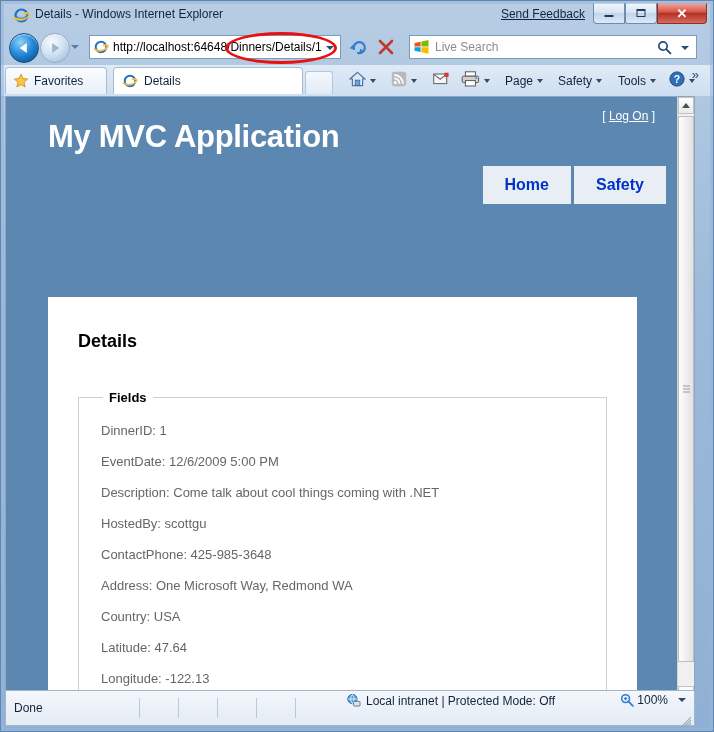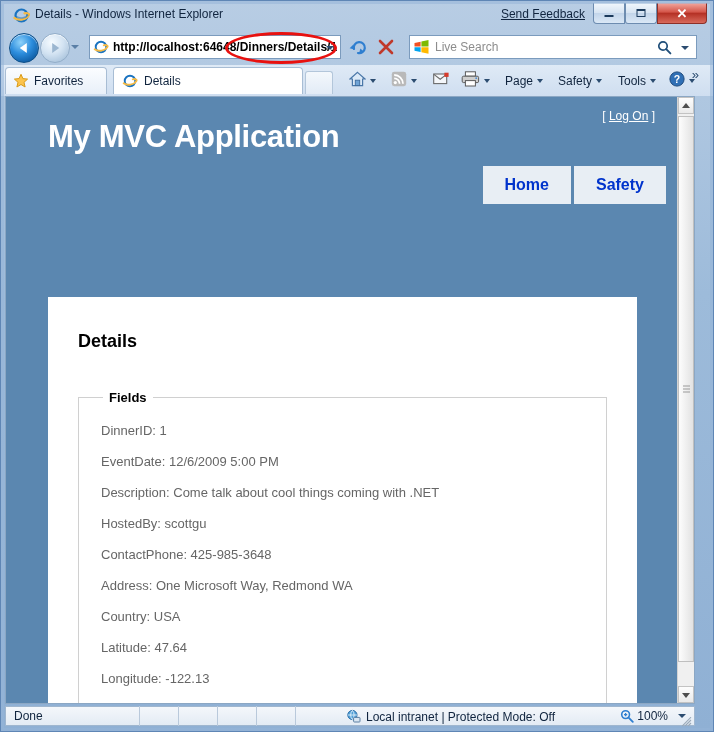--- a/index.html
+++ b/index.html
@@ -124,21 +124,20 @@
     width: 252px; height: 24px;
     background: #ffffff;
     border: 1px solid #7b9bbd;
     box-sizing: border-box;
   }
   .addr-ico { position: absolute; left: 3px; top: 3px; width: 16px; height: 16px; }
   .addr-url {
     position: absolute; left: 23px; top: 4px;
     font-size: 12px; color: #000000;
     white-space: nowrap;
-    font-weight: bold;
   }
   .addr-caret {
     position: absolute; right: 6px; top: 10px;
     width: 0; height: 0;
     border-left: 4px solid transparent;
     border-right: 4px solid transparent;
     border-top: 4px solid #2b4c70;
     cursor: pointer;
   }
   .refresh-btn {
@@ -359,21 +358,21 @@
     position: absolute; left: 4px; top: 50%;
     transform: translateY(-50%);
     width: 7px; height: 7px;
   }
   .sb-grip i { display:block; height:1px; background:#9a9a9a; margin-bottom:2px; }
 
   
   .statusbar {
     position: absolute;
     left: 4px; bottom: 5px;
-    width: 690px; height: 20px;
+    width: 690px; height: 36px;
     background: linear-gradient(180deg,#f4f7fb 0%, #e3ebf4 100%);
     border: 1px solid #9fb6cf;
     box-sizing: border-box;
     display: flex;
     align-items: center;
   }
   .status-text {
     padding-left: 8px; font-size: 12px; color: #10243e;
     white-space: nowrap;
   }

